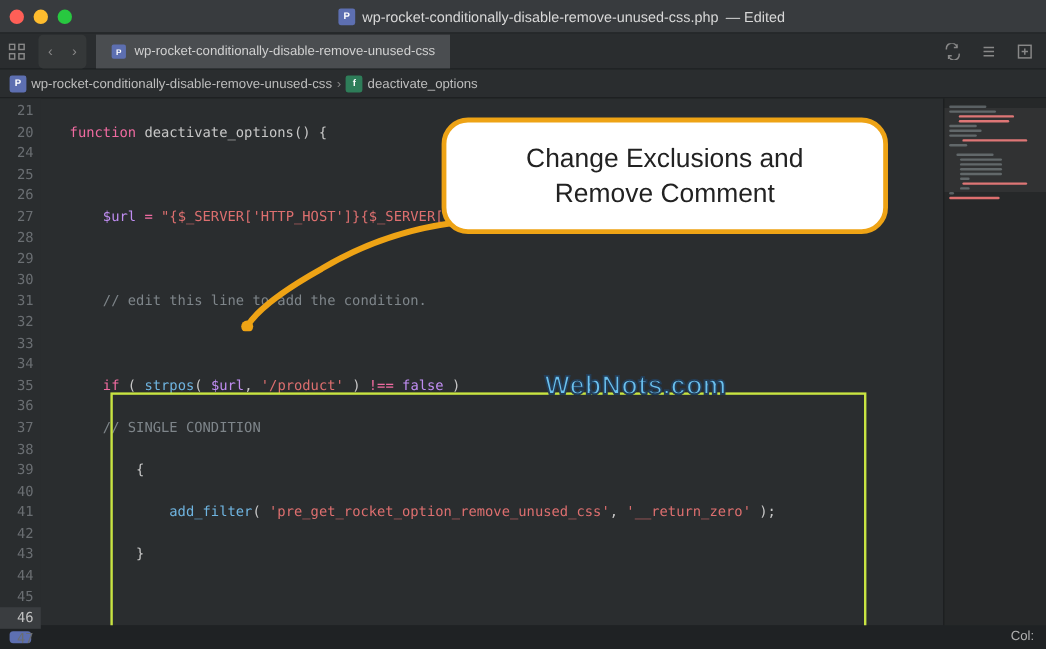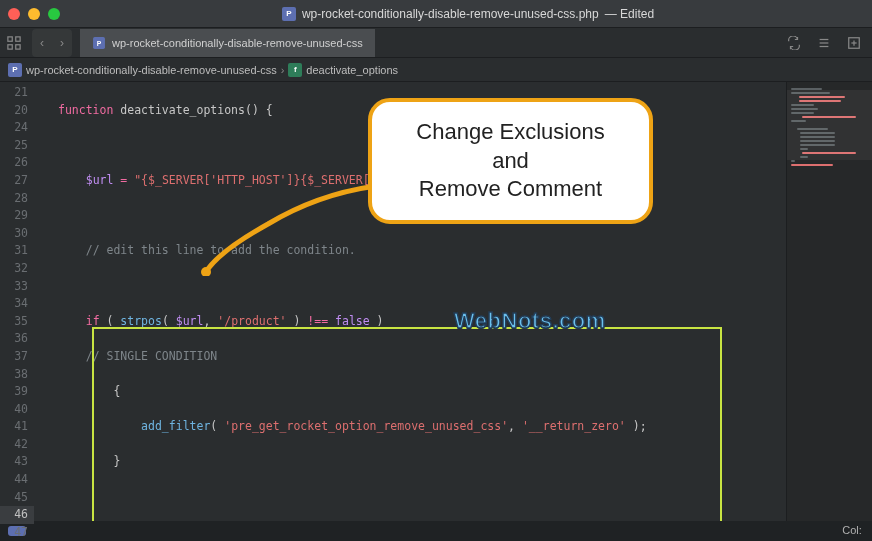--- a/index.html
+++ b/index.html
@@ -122,21 +122,21 @@
     color: #b0b0b0;
   }
   .sb-left { display: flex; align-items: center; gap: 6px; }
   .sb-chip { width: 18px; height: 10px; background: #5d6fb1; border-radius: 3px; }
   .sb-right { margin-left: auto; display: flex; align-items: center; gap: 6px; flex-direction: column; }
   .sb-split { width: 14px; height: 14px; border: 1px solid #888; display: inline-block; position: relative; }
   .sb-split::after { content: ''; position: absolute; left: 50%; top: 0; bottom: 0; width: 1px; background: #888; }
   .callout {
     position: absolute;
     top: 98px; left: 368px;
-    width: 285px;
+    width: 372px;
     background: #fff;
     border: 4px solid #eea315;
     border-radius: 22px;
     padding: 16px 24px;
     text-align: center;
     font-size: 22px;
     line-height: 1.3;
     color: #222;
     z-index: 40;
   }

